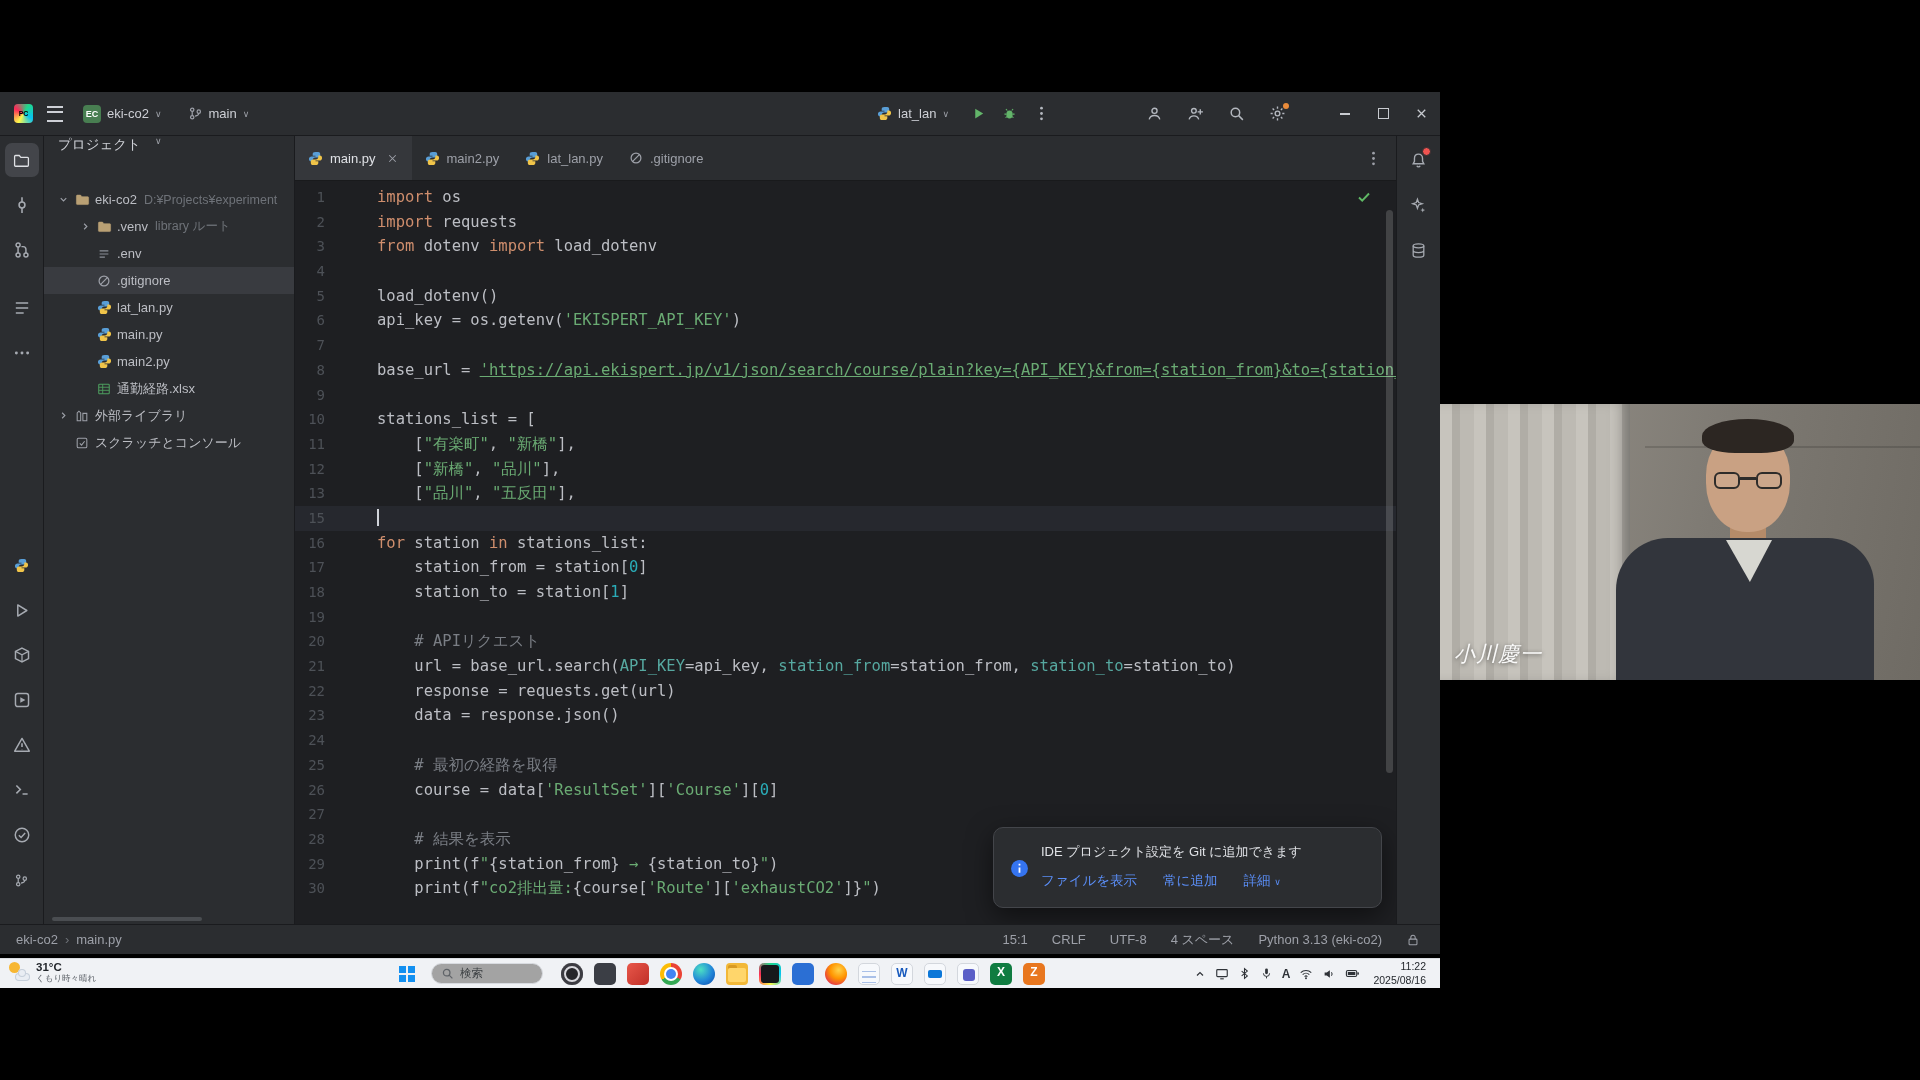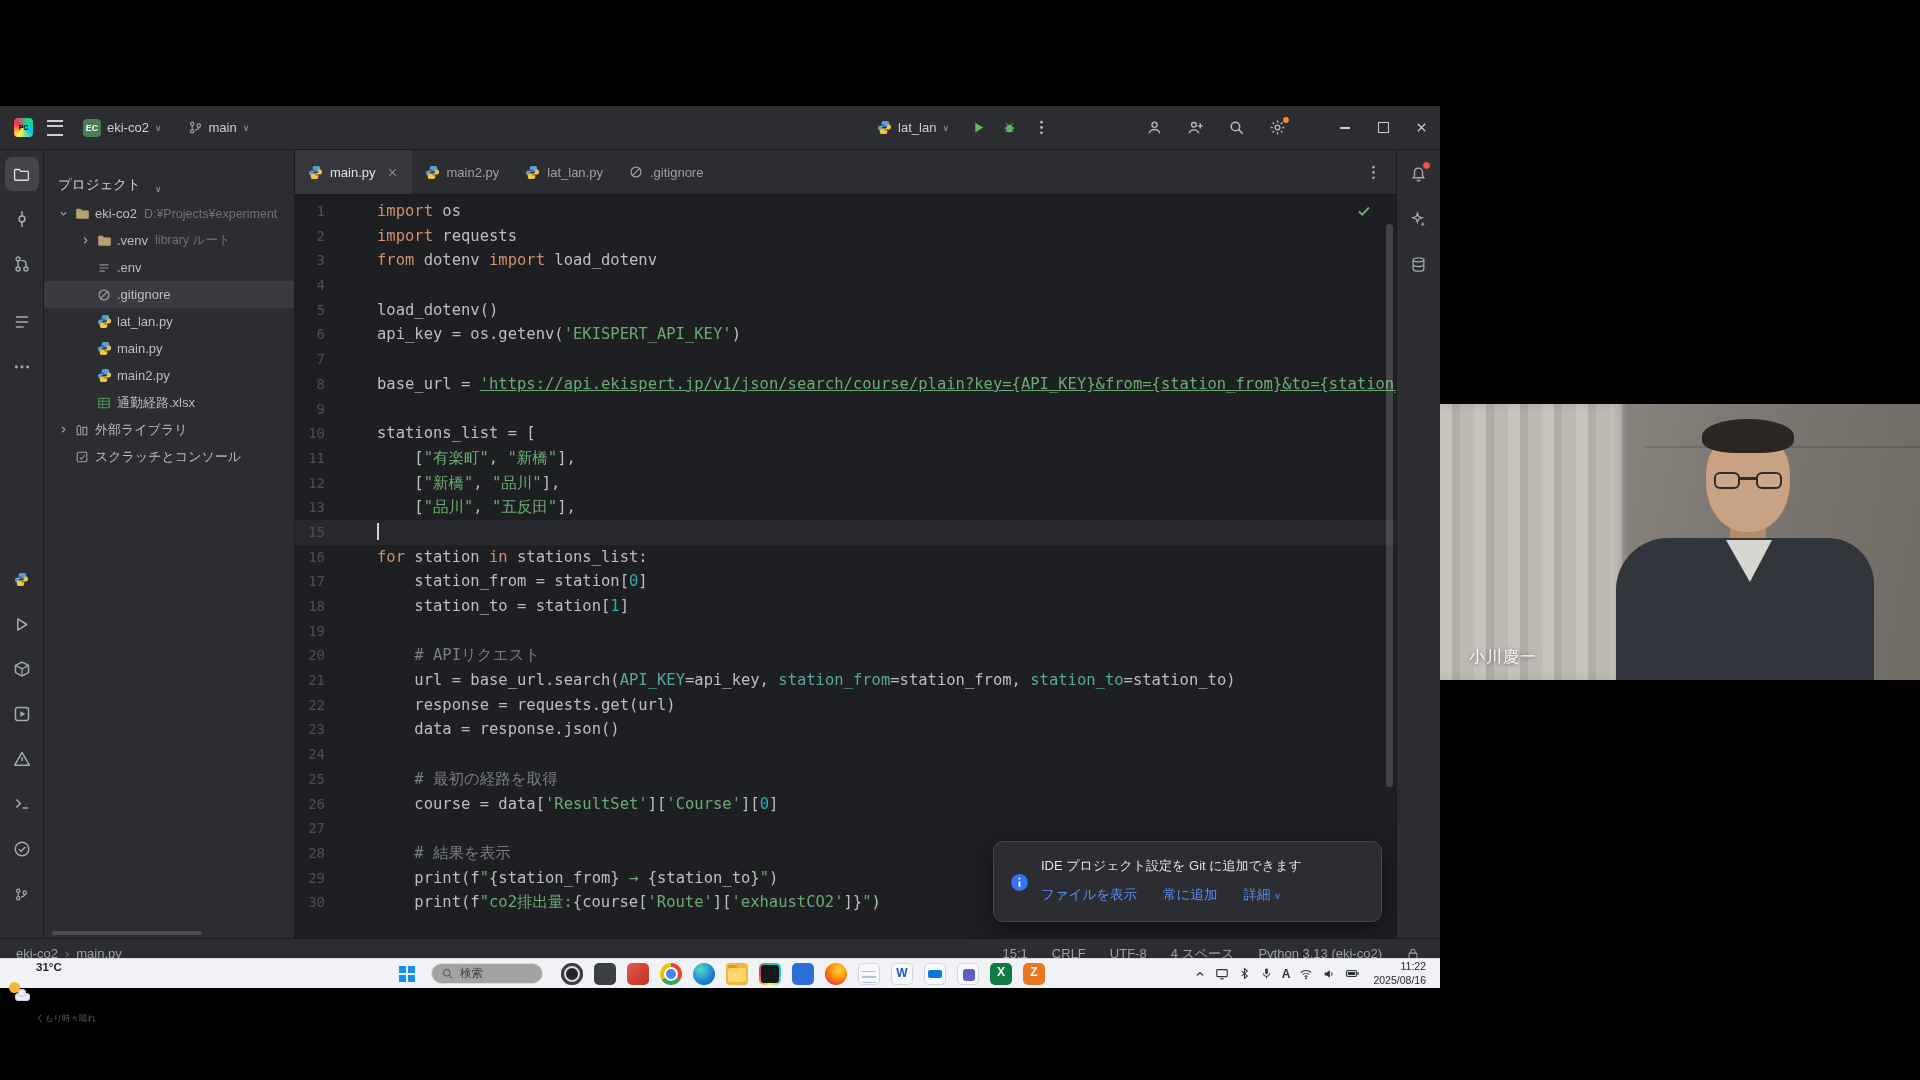--- a/index.html
+++ b/index.html
@@ -1,20 +1,20 @@
 <!DOCTYPE html>
 <html><head>
 <meta charset="utf-8">
 <style>
   html,body{margin:0;padding:0;background:#000;}
   body{width:1920px;height:1080px;overflow:hidden;font-family:"Liberation Sans","DejaVu Sans",sans-serif;}
   .frame{position:relative;width:1920px;height:1080px;background:#000;overflow:hidden;}
   
   .capture{position:absolute;left:0;top:92px;width:1440px;height:896px;background:#000;}
-  .pycharm{position:absolute;left:0;top:14px;width:1440px;height:861px;background:#14b8a6;}
+  .pycharm{position:absolute;left:0;top:0;width:1440px;height:861px;background:#14b8a6;}
   
   .titlebar{height:43px;background:#2b2d30;border-bottom:1px solid #1a1b1e;display:flex;align-items:center;color:#ced0d6;font-size:13px;}
   .tb-left{display:flex;align-items:center;gap:14px;padding-left:14px;}
   .pc-logo{width:19px;height:19px;border-radius:4px;background:conic-gradient(from 30deg,#21d789,#07c3f2,#fcf84a,#fe2857,#21d789);display:flex;align-items:center;justify-content:center;}
   .pc-logo b{font-size:7px;color:#000;letter-spacing:0;}
   .hamburger{width:16px;height:12px;border-top:2px solid #ced0d6;border-bottom:2px solid #ced0d6;position:relative;cursor:pointer;}
   .hamburger::after{content:"";position:absolute;left:0;right:0;top:3px;height:2px;background:#ced0d6;}
   .chip{display:flex;align-items:center;gap:6px;padding:4px 6px;border-radius:6px;cursor:pointer;}
   .ec-badge{width:18px;height:18px;border-radius:4px;background:#487e51;color:#fff;font-size:9px;font-weight:bold;display:flex;align-items:center;justify-content:center;}
   .chev{font-size:9px;color:#9da0a8;}
@@ -33,21 +33,21 @@
   .leftstrip,.rightstrip{width:44px;background:#2b2d30;display:flex;flex-direction:column;align-items:center;padding-top:7px;box-sizing:border-box;}
   .leftstrip{border-right:1px solid #1a1b1e;}
   .rightstrip{border-left:1px solid #1a1b1e;}
   .sicon{width:34px;height:34px;margin-bottom:11px;border-radius:7px;display:flex;align-items:center;justify-content:center;color:#a6aab1;cursor:pointer;position:relative;}
   .sicon.active{background:#43454a;color:#dfe1e5;}
   .sicon .badge{position:absolute;top:4px;right:5px;width:7px;height:7px;border-radius:50%;background:#ef5350;border:1.5px solid #2b2d30;}
   .sgap{height:13px;flex:0 0 auto;}
   .sspacer{flex:1;}
   
   .projpanel{width:250px;background:#2b2d30;border-right:1px solid #1a1b1e;position:relative;overflow:hidden;}
-  .panel-head{height:44px;display:flex;align-items:flex-end;gap:14px;padding:0 14px;color:#ced0d6;font-size:13.5px;}
+  .panel-head{height:44px;display:flex;align-items:flex-start;gap:14px;padding:0 14px;color:#ced0d6;font-size:13.5px;}
   .tree{padding-top:6px;}
   .trow{height:27px;display:flex;align-items:center;white-space:nowrap;overflow:hidden;font-size:13px;color:#bcbec4;cursor:pointer;}
   .trow.selected{background:#393b40;}
   .trow .slot{flex:0 0 18px;display:flex;align-items:center;justify-content:center;color:#9da0a8;}
   .trow .ticon{flex:0 0 20px;display:flex;align-items:center;justify-content:center;}
   .trow .tlabel{margin-left:3px;}
   .trow .thint{margin-left:7px;color:#6e7278;font-size:12.5px;}
   .hscroll{position:absolute;bottom:3px;left:8px;width:150px;height:4px;border-radius:2px;background:#4a4d51;}
   
   .editorcol{flex:1;display:flex;flex-direction:column;min-width:0;}
@@ -77,21 +77,21 @@
   .sb-left .sep{color:#6e7278;}
   .sb-right{margin-left:auto;display:flex;align-items:center;gap:24px;padding-right:20px;}
   .sb-right span{cursor:pointer;}
   
   .taskbar{position:absolute;left:0;bottom:0;width:1440px;height:29px;background:#f0f2f5;border-top:1px solid #d9dce1;}
   .tb-weather{position:absolute;left:7px;top:2px;display:flex;align-items:center;gap:6px;cursor:pointer;}
   .wx-ic{position:relative;width:23px;height:22px;}
   .wx-sun{position:absolute;left:2px;top:1px;width:11px;height:11px;border-radius:50%;background:#f7b733;}
   .wx-cloud{position:absolute;right:0;bottom:2px;width:15px;height:8px;border-radius:5px;background:#e9edf3;box-shadow:inset 0 0 0 1px #c6cfda;}
   .wx-cloud::before{content:"";position:absolute;left:3px;top:-4px;width:8px;height:8px;border-radius:50%;background:#e9edf3;box-shadow:inset 0 0 0 1px #c6cfda;}
-  .wx-text{display:flex;flex-direction:column;line-height:1.15;gap:40px;}
+  .wx-text{display:flex;flex-direction:column;line-height:1.15;}
   .wx-temp{font-size:11.5px;color:#1f2328;font-weight:bold;}
   .wx-desc{font-size:8.5px;color:#5b6067;}
   .tb-center{position:absolute;left:395px;top:0;height:29px;display:flex;align-items:center;gap:14px;}
   .startbtn{width:22px;height:22px;display:flex;align-items:center;justify-content:center;cursor:pointer;}
   .win-logo{width:7px;height:7px;background:#1390f0;box-shadow:9px 0 #1390f0,0 9px #1390f0,9px 9px #1390f0;margin:-8px 8px 0 0;}
   .searchpill{width:112px;height:21px;background:#a3a3a3;border:1px solid #d8dbe0;border-radius:11px;display:flex;align-items:center;gap:6px;padding:0 9px;box-sizing:border-box;color:#3c4043;font-size:11.5px;cursor:pointer;}
   .tb-apps{display:flex;align-items:center;gap:11px;margin-left:4px;}
   .tbapp{width:22px;height:22px;border-radius:5px;cursor:pointer;position:relative;flex:0 0 auto;}
   .tb-obs{border-radius:50%;background:#26262a;box-shadow:inset 0 0 0 3px #3c3c42,inset 0 0 0 5px #d9d9de;}
   .tb-files{background:#3b3e45;}
@@ -126,21 +126,21 @@
   .wc-line{position:absolute;left:205px;right:0;top:42px;height:2px;background:rgba(0,0,0,.14);}
   .p-neck{position:absolute;left:290px;top:120px;width:36px;height:22px;background:#b58b69;}
   .p-body{position:absolute;left:176px;top:134px;width:258px;height:142px;background:#32353c;border-radius:52px 46px 0 0;}
   .p-shirt{position:absolute;left:286px;top:136px;width:46px;height:42px;background:#d7d7d1;clip-path:polygon(0 0,100% 0,52% 100%);}
   .p-face{position:absolute;left:266px;top:26px;width:84px;height:102px;background:#c9a183;border-radius:44% 44% 48% 48%;}
   .p-hair{position:absolute;left:262px;top:15px;width:92px;height:34px;background:#2c2622;border-radius:50% 50% 36% 36%;}
   .p-glasses{position:absolute;left:274px;top:68px;width:68px;height:20px;}
   .p-glasses .lens{position:absolute;top:0;width:26px;height:17px;border:2.5px solid #2e2c2a;border-radius:6px;background:rgba(255,255,255,.07);box-sizing:border-box;}
   .lens.l{left:0;} .lens.r{right:0;}
   .p-glasses::after{content:"";position:absolute;left:26px;top:5px;width:16px;height:2.5px;background:#2e2c2a;}
-  .wc-name{position:absolute;left:29px;bottom:12px;font-size:16px;letter-spacing:1px;color:rgba(255,255,255,.95);text-shadow:0 1px 4px rgba(0,0,0,.55);}
+  .wc-name{position:absolute;left:14px;bottom:12px;font-size:21px;letter-spacing:1px;color:rgba(255,255,255,.95);text-shadow:0 1px 4px rgba(0,0,0,.55);font-style:italic;}
 </style>
 </head>
 <body>
 
 <div class="frame">
   <div class="capture">
     <div class="pycharm">
 
       <div class="titlebar">
         <div class="tb-left">

